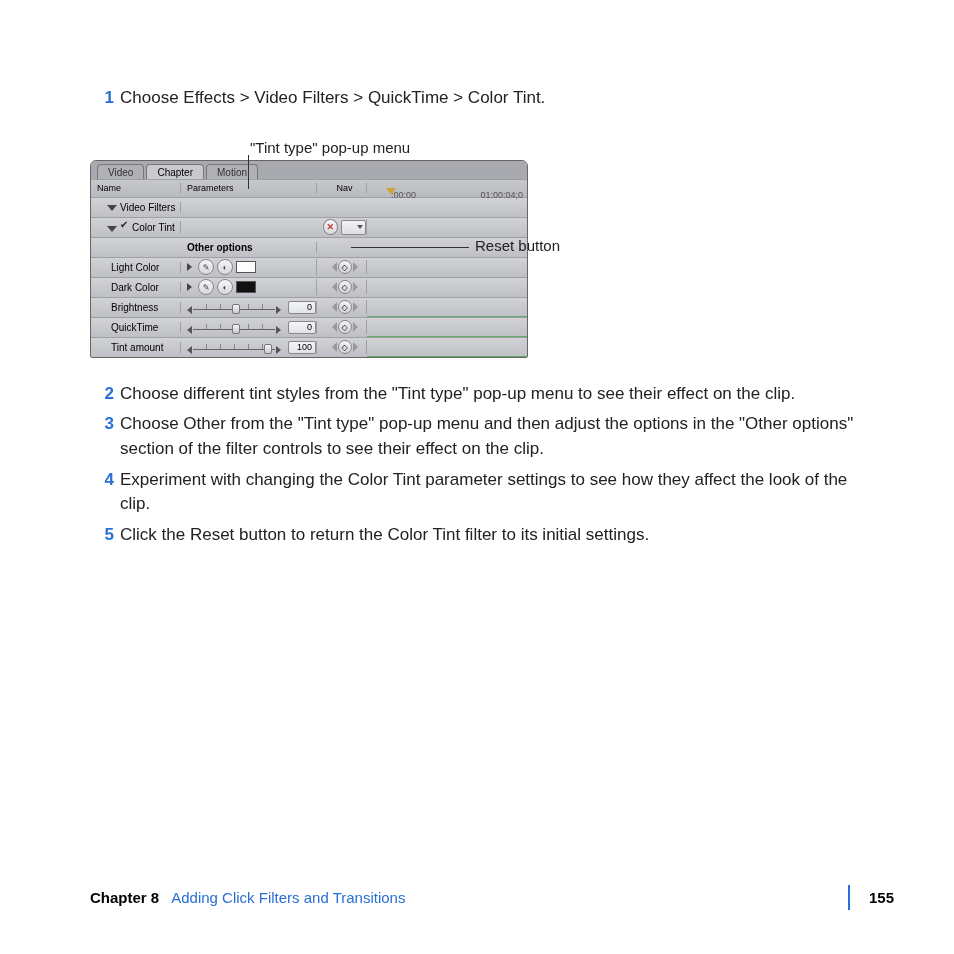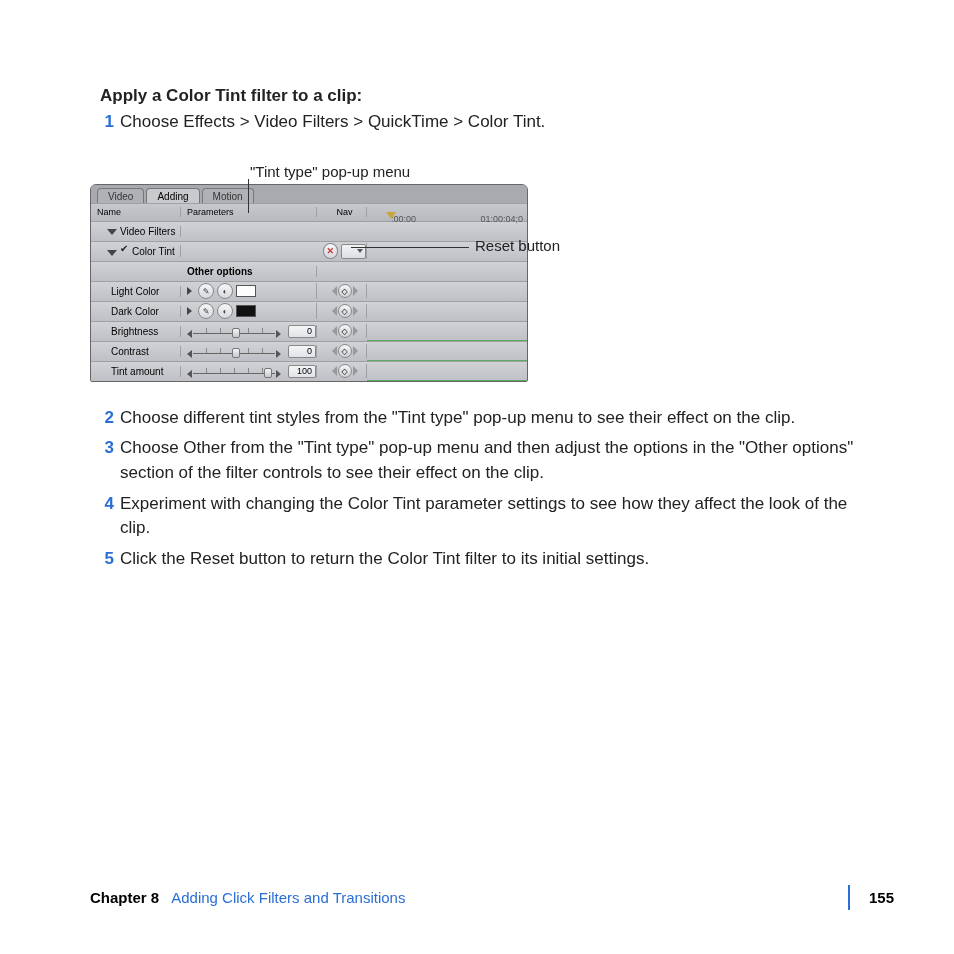--- a/index.html
+++ b/index.html
@@ -288,37 +288,36 @@
   }
   .footer .chapter-label{font-weight:700;color:#000;margin-right:12px;}
   .footer .rule{position:absolute;right:44px;top:-4px;bottom:-4px;width:2px;background:#2a6fd6;}
   .footer .page-num{position:absolute;right:0;font-weight:700;color:#000;margin-left:28px;}
 </style>
 </head>
 <body>
 
 <div class="page">
 
-  <div class="heading">Apply a Color Tint filter to a clip:</div>
 
   <ol class="steps">
     <li>
       <span class="num">1</span>
       <span class="txt">Choose Effects &gt; Video Filters &gt; QuickTime &gt; Color Tint.</span>
     </li>
   </ol>
 
   <div class="figure-wrap">
     <div class="callout-top">"Tint type" pop-up menu</div>
 
     <div class="viewer-window">
 
       <div class="tabs">
         <div class="tab">Video</div>
-        <div class="tab active">Adding</div>
+        <div class="tab active">Chapter</div>
         <div class="tab">Motion</div>
       </div>
 
       <div class="header-row ruler-row">
         <div class="col-name">Name</div>
         <div class="col-param">Parameters</div>
         <div class="col-nav">Nav</div>
         <div class="ruler-area">
           <span class="tc" style="left:15%">:00:00</span>
           <span class="tc" style="right:4px">01:00:04;0</span>
@@ -409,21 +408,21 @@
             <span class="kdia">◇</span>
             <span class="ktri-r"></span>
           </div>
         </div>
         <div class="col-timeline">
             <div class="tl-line"></div>
           </div>
       </div>
 
       <div class="row">
-        <div class="col-name indent2"><span>Contrast</span></div>
+        <div class="col-name indent2"><span>QuickTime</span></div>
         <div class="col-param">
           <div class="slider">
             <span class="arr-l"></span>
               <div class="track"></div>
             <div class="tick" style="left:20%"></div>
               <div class="tick" style="left:35%"></div>
               <div class="tick" style="left:50%"></div>
               <div class="tick" style="left:65%"></div>
               <div class="tick" style="left:80%"></div>
             <div class="thumb" style="left:48%"></div>

